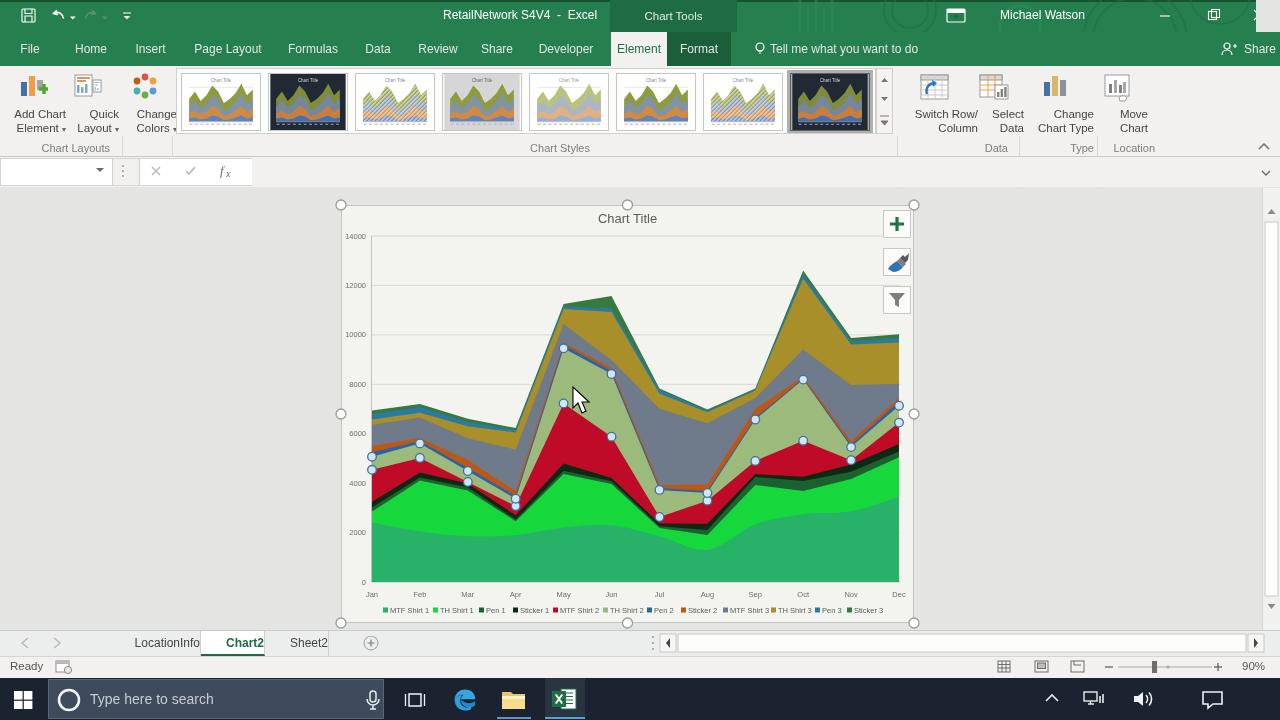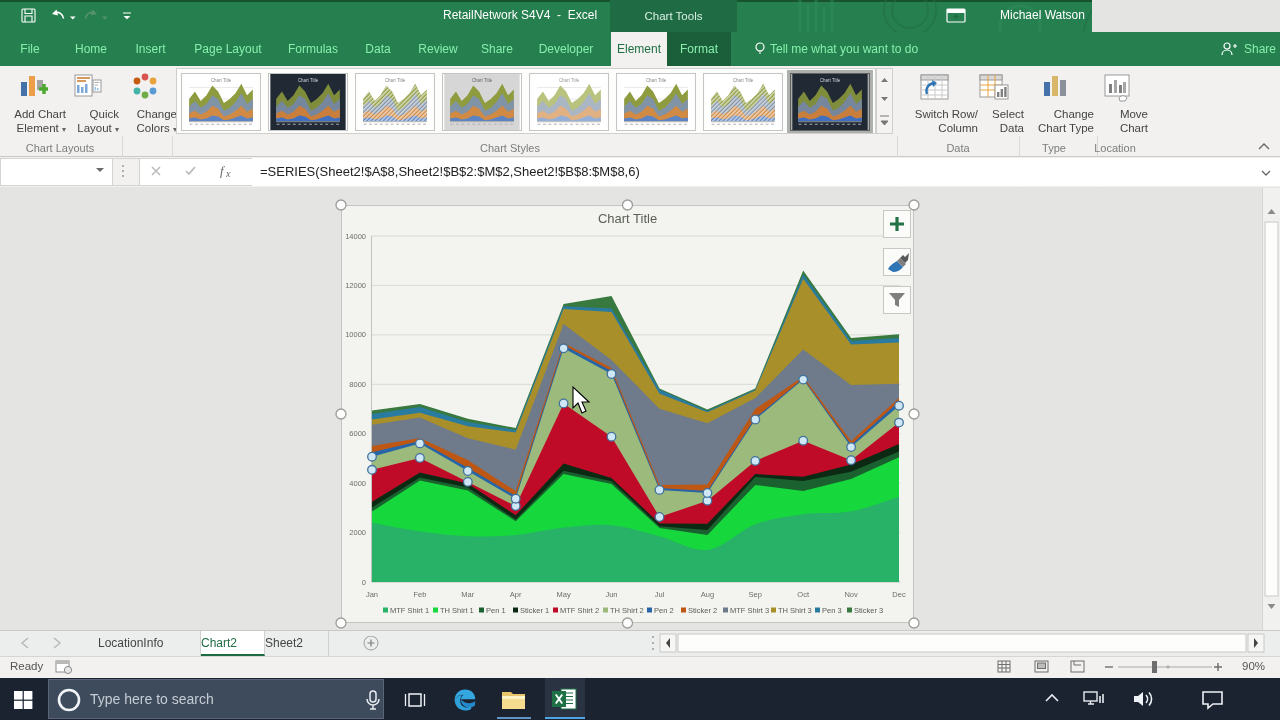--- a/index.html
+++ b/index.html
@@ -1,45 +1,45 @@
 <!DOCTYPE html>
 <html><head><meta charset="utf-8">
 <style>
 *{margin:0;padding:0;box-sizing:border-box}
 html,body{width:1280px;height:720px;overflow:hidden;font-family:"Liberation Sans",sans-serif}
 .abs{position:absolute}
 #app{position:relative;width:1280px;height:720px;background:#e4e5e2}
 
-#titlebar{position:absolute;left:0;top:0;width:1092px;height:32px;background:#267f4e;overflow:hidden}
+#titlebar{position:absolute;left:0;top:0;width:1256px;height:32px;background:#267f4e;overflow:hidden}
 .ttxt{position:absolute;top:8px;font-size:12px;color:#fff}
 #chart-tools-badge{position:absolute;left:610px;top:0;width:127px;height:32px;background:#1e6b44;color:#d8efe2;font-size:11.5px;text-align:center;line-height:32px}
 
 #tabrow{position:absolute;left:0;top:32px;width:1280px;height:34px;background:#267f4e}
-.rtab{position:absolute;top:0;height:34px;line-height:34px;color:#86efac;font-size:12px;text-align:center}
+.rtab{position:absolute;top:0;height:34px;line-height:34px;color:#e5e5e5;font-size:12px;text-align:center}
 #tab-design{background:#f2f1f0;color:#1e7044}
 #tab-format{background:#1b5e3a}
 
 #ribbon{position:absolute;left:0;top:66px;width:1280px;height:91px;background:#f2f1f0;border-bottom:1px solid #c9cac8}
-.grplabel{position:absolute;top:76px;font-size:11px;color:#7c7e7a;text-align:center}
+.grplabel{position:absolute;top:76px;font-size:11px;color:#7c7e7a;text-align:right}
 .gdiv{position:absolute;top:70px;width:1px;height:78px;background:#d9dad8}
 .rbtn-txt{position:absolute;font-size:11.5px;color:#444;text-align:right;line-height:14px}
 .dda{font-size:8px;color:#666}
 
 #fbar{position:absolute;left:0;top:157px;width:1280px;height:30px;background:#f2f1f0}
 #namebox{position:absolute;left:0;top:158px;width:113px;height:28px;background:#fff;border:1px solid #d4d5d3}
 #fx-input{position:absolute;left:252px;top:158px;width:1028px;height:28px;background:#fff;font-size:13px;color:#222;line-height:28px;padding-left:8px}
 
 #sheet{position:absolute;left:0;top:188px;width:1280px;height:442px;background:#e4e5e2}
 #chartbox{position:absolute;left:341px;top:205px;width:573px;height:418px;background:#f3f4ef;border:1px solid #c3c6c0}
 
 #vscroll{position:absolute;left:1262px;top:188px;width:18px;height:442px;background:#f1f2ef;border-left:1px solid #d5d6d3}
 #hscrollzone{position:absolute;left:648px;top:631px;width:632px;height:25px;background:#eceded}
 
 #sheettabs{position:absolute;left:0;top:630px;width:1280px;height:26px;background:#eceded;border-top:1px solid #c9cac8}
-.stab{position:absolute;top:631px;height:25px;line-height:25px;font-size:12px;color:#444;text-align:left;border-right:1px solid #d0d1cf}
+.stab{position:absolute;top:631px;height:25px;line-height:25px;font-size:12px;color:#444;text-align:right;border-right:1px solid #d0d1cf}
 
 #statusbar{position:absolute;left:0;top:656px;width:1280px;height:22px;background:#f2f1f0;border-top:1px solid #d5d6d3;font-size:11.5px;color:#555}
 
 #taskbar{position:absolute;left:0;top:678px;width:1280px;height:42px;background:#1b2230}
 #searchbox{position:absolute;left:48px;top:679px;width:336px;height:40px;background:#3d4b5c;border:1px solid #5a6678}
 .ax{font-size:7.5px;fill:#6b6f67;font-family:"Liberation Sans",sans-serif}
 .leg{font-size:7.5px;fill:#5c6058;font-family:"Liberation Sans",sans-serif}
 </style></head>
 <body>
 <div id="app">
@@ -420,21 +420,20 @@
     </svg>
 <div class="abs" style="left:139px;top:158px;width:113px;height:28px;background:#fff;border:1px solid #d4d5d3;border-right:none"></div>
 <svg class="abs" style="left:148px;top:162px" width="100" height="18" viewBox="0 0 100 18">
  <path d="M4 5l8 8M12 5l-8 8" stroke="#b9bab8" stroke-width="1.5"></path>
  <path d="M38 9l3 3 6-7" fill="none" stroke="#b9bab8" stroke-width="1.7"></path>
  <g fill="#6a6a6a" font-style="italic" font-family="Liberation Serif,serif" font-size="13">
         <text x="72" y="13">f</text>
         <text x="78" y="15" font-size="10">x</text>
       </g>
 </svg>
-<div id="fx-input">=SERIES(Sheet2!$A$8,Sheet2!$B$2:$M$2,Sheet2!$B$8:$M$8,6)</div>
 <svg class="abs" style="left:1258px;top:166px" width="16" height="14" viewBox="0 0 16 14">
       <path d="M4 5l4 4 4-4" fill="none" stroke="#666" stroke-width="1.3"></path>
     </svg>
 
 <div id="sheet"></div>
 <div id="chartbox"></div>
 
 <svg class="abs" style="left:0px;top:0px" width="1280" height="720" viewBox="0 0 1280 720">
       <line x1="371.5" y1="582.0" x2="900.5" y2="582.0" stroke="#bfc2bd" stroke-width="1"></line>
 <line x1="371.5" y1="532.6" x2="900.5" y2="532.6" stroke="#d8dbd4" stroke-width="1"></line>
@@ -562,21 +561,21 @@
  <rect x="2" y="34" width="13" height="374" fill="#fdfdfc" stroke="#c8cac6"></rect>
  <path d="M4.5 416l4 5 4-5z" fill="#8a8c88"></path>
 </svg>
 
 <div id="sheettabs"></div>
 <svg class="abs" style="left:14px;top:636px" width="110" height="14" viewBox="0 0 110 14">
  <path d="M14 2l-6 5 6 5" fill="none" stroke="#b8b9b6" stroke-width="1.5"></path>
  <path d="M40 2l6 5-6 5" fill="none" stroke="#b8b9b6" stroke-width="1.5"></path>
 </svg>
 <div class="stab" style="left:98px;width:103px;background:#eceded">LocationInfo</div>
-<div class="stab" style="left:201px;width:64px;background:#fff;color:#1d6b42;font-weight:normal;border-bottom:2px solid #1d6b42">Chart2</div>
+<div class="stab" style="left:201px;width:64px;background:#fff;color:#1d6b42;font-weight:bold;border-bottom:2px solid #1d6b42">Chart2</div>
 <div class="stab" style="left:265px;width:64px;background:#eceded">Sheet2</div>
 <svg class="abs" style="left:361px;top:636px" width="20" height="20" viewBox="0 0 20 20">
  <circle cx="10" cy="7" r="7" fill="none" stroke="#9b9d99" stroke-width="1"></circle>
  <path d="M10 3.5v7M6.5 7h7" stroke="#7a7c78" stroke-width="1.2"></path>
 </svg>
 
 <div id="hscrollzone"></div>
 <svg class="abs" style="left:648px;top:631px" width="632" height="25" viewBox="0 0 632 25">
  <circle cx="5" cy="6" r="1" fill="#9b9b9b"></circle>
       <circle cx="5" cy="12" r="1" fill="#9b9b9b"></circle>

